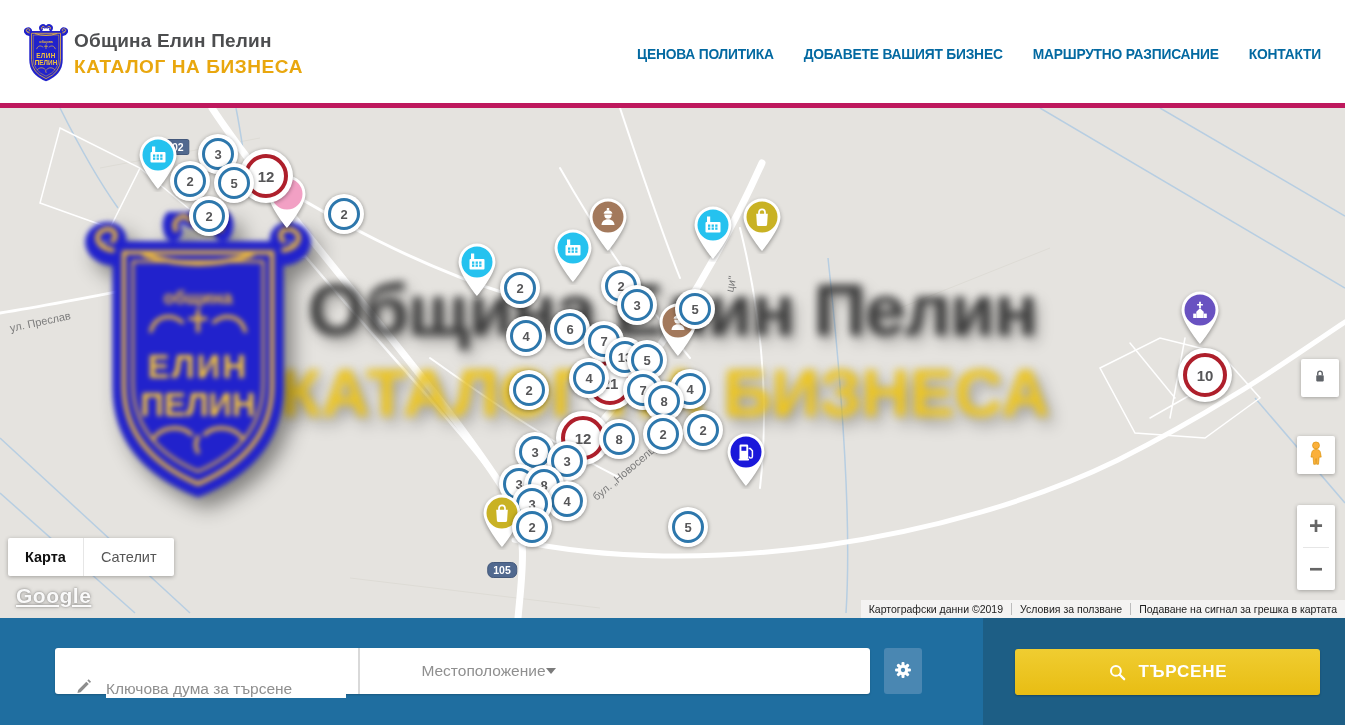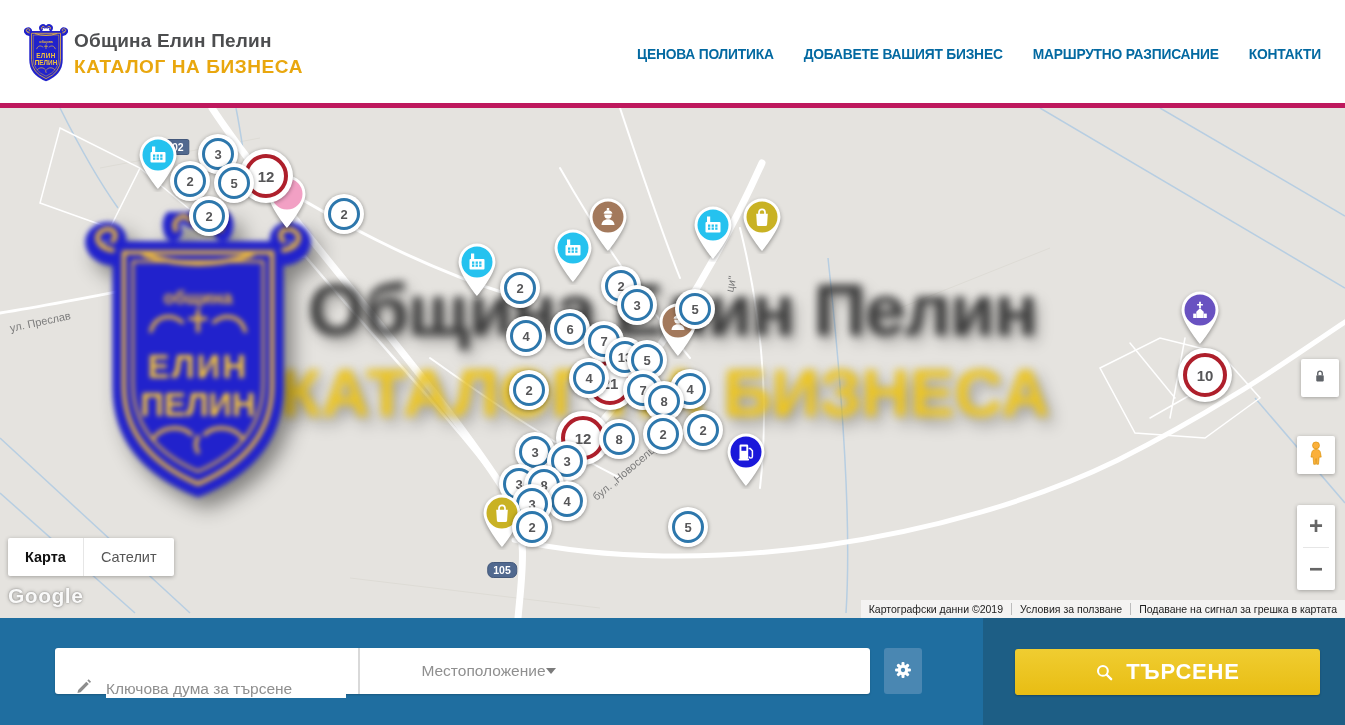--- a/index.html
+++ b/index.html
@@ -39,42 +39,42 @@
   #maptype { left:8px; top:430px; height:38px; display:flex; align-items:stretch; }
   #maptype .mt-btn { padding:0 17px; display:flex; align-items:center; font-size:14.5px; color:#565656; cursor:pointer; }
   #maptype .mt-btn.active { font-weight:700; color:#0f0f0f; }
   #maptype .mt-sep { width:1px; background:#e6e6e6; }
   #lock-box { left:1301px; top:251px; width:38px; height:38px; display:flex; align-items:center; justify-content:center; }
   #pegman-box { left:1297px; top:328px; width:38px; height:38px; display:flex; align-items:center; justify-content:center; cursor:grab; }
   #zoom-box { left:1297px; top:397px; width:38px; height:85px; display:flex; flex-direction:column; align-items:center; }
   .zoom-btn { width:38px; height:42px; display:flex; align-items:center; justify-content:center; font-size:24px; font-weight:700; color:#666; cursor:pointer; }
   #zoom-sep { width:26px; height:1px; background:#e6e6e6; }
 
-  #google-logo { position:absolute; left:8px; top:476px; z-index:20; font-size:21px; font-weight:700; letter-spacing:.5px; color:rgba(255,255,255,.95);
-      text-shadow:0 0 2px rgba(0,0,0,.35), 0 0 4px rgba(0,0,0,.25); }
+  #google-logo { position:absolute; left:16px; top:476px; z-index:20; font-size:21px; font-weight:700; letter-spacing:.5px; color:rgba(255,255,255,.95);
+      text-shadow:0 0 2px rgba(0,0,0,.35), 0 0 4px rgba(0,0,0,.25);text-decoration:underline; }
   #attribution { position:absolute; right:0; top:492px; height:18px; z-index:21; display:flex; align-items:center; background:rgba(248,248,248,.75); font-size:10.5px; color:#1b1b1b; }
   #attribution span { padding:0 8px; white-space:nowrap; }
   #attribution .att-sep { width:1px; height:12px; background:#bcbcbc; padding:0; }
 
   
   #searchbar { position:absolute; left:0; top:618px; width:1345px; height:107px; background:#1f6ea0; z-index:40; }
   #searchbar-right { position:absolute; left:983px; top:0; width:362px; height:107px; background:#1d5e85; }
   #search-pill { position:absolute; left:55px; top:30px; width:815px; height:46px; background:#fff; border-radius:3px; display:flex; align-items:stretch; box-shadow:0 1px 2px rgba(0,0,0,.2); }
   .pill-sep { width:1px; background:#d9d9d9; margin:0; }
   #kw-zone { width:303px; display:flex; align-items:center; padding-left:20px;margin-top:36px; }
   #kw-input { border:none; outline:none; font-size:15.5px; color:#444; width:240px; margin-left:12px; font-family:"Liberation Sans",sans-serif; }
   #kw-input::placeholder { color:#8f8f8f; }
   .select-zone { display:flex; align-items:center; justify-content:space-between; padding:0 18px; cursor:pointer; }
   #cat-zone { width:254px; }
   #loc-zone { width:257px;justify-content:center; }
   .select-text { font-size:15.5px; color:#8f8f8f; }
   .caret { width:0; height:0; border-left:5px solid transparent; border-right:5px solid transparent; border-top:6px solid #7b7b7b; }
   #gear-btn { position:absolute; left:884px; top:30px; width:38px; height:46px; background:#4a87b2; border-radius:3px; display:flex; align-items:center; justify-content:center; cursor:pointer; border:none; }
   #search-btn { position:absolute; left:1015px; top:31px; width:305px; height:46px; border:none; border-radius:3px; background:linear-gradient(180deg,#f0cd31,#e8bd13); display:flex; align-items:center; justify-content:center; gap:12px; cursor:pointer; box-shadow:0 1px 2px rgba(0,0,0,.25); }
-  #search-btn span { font-size:22px; font-weight:700; color:#fff; letter-spacing:.8px; }
+  #search-btn span { font-size:17px; font-weight:700; color:#fff; letter-spacing:.8px; }
 </style>
 </head>
 <body>
 
 <div id="page">
 
   <div id="header">
     <div id="header-crest"><svg width="100%" height="100%" viewBox="0 0 100 130" xmlns="http://www.w3.org/2000/svg">
     <g fill="none" stroke="#2122cc" stroke-width="8" stroke-linecap="round">
       <path d="M12 20 C4 19 1 12 7 9 C12 7 16 11 13 15"></path>

